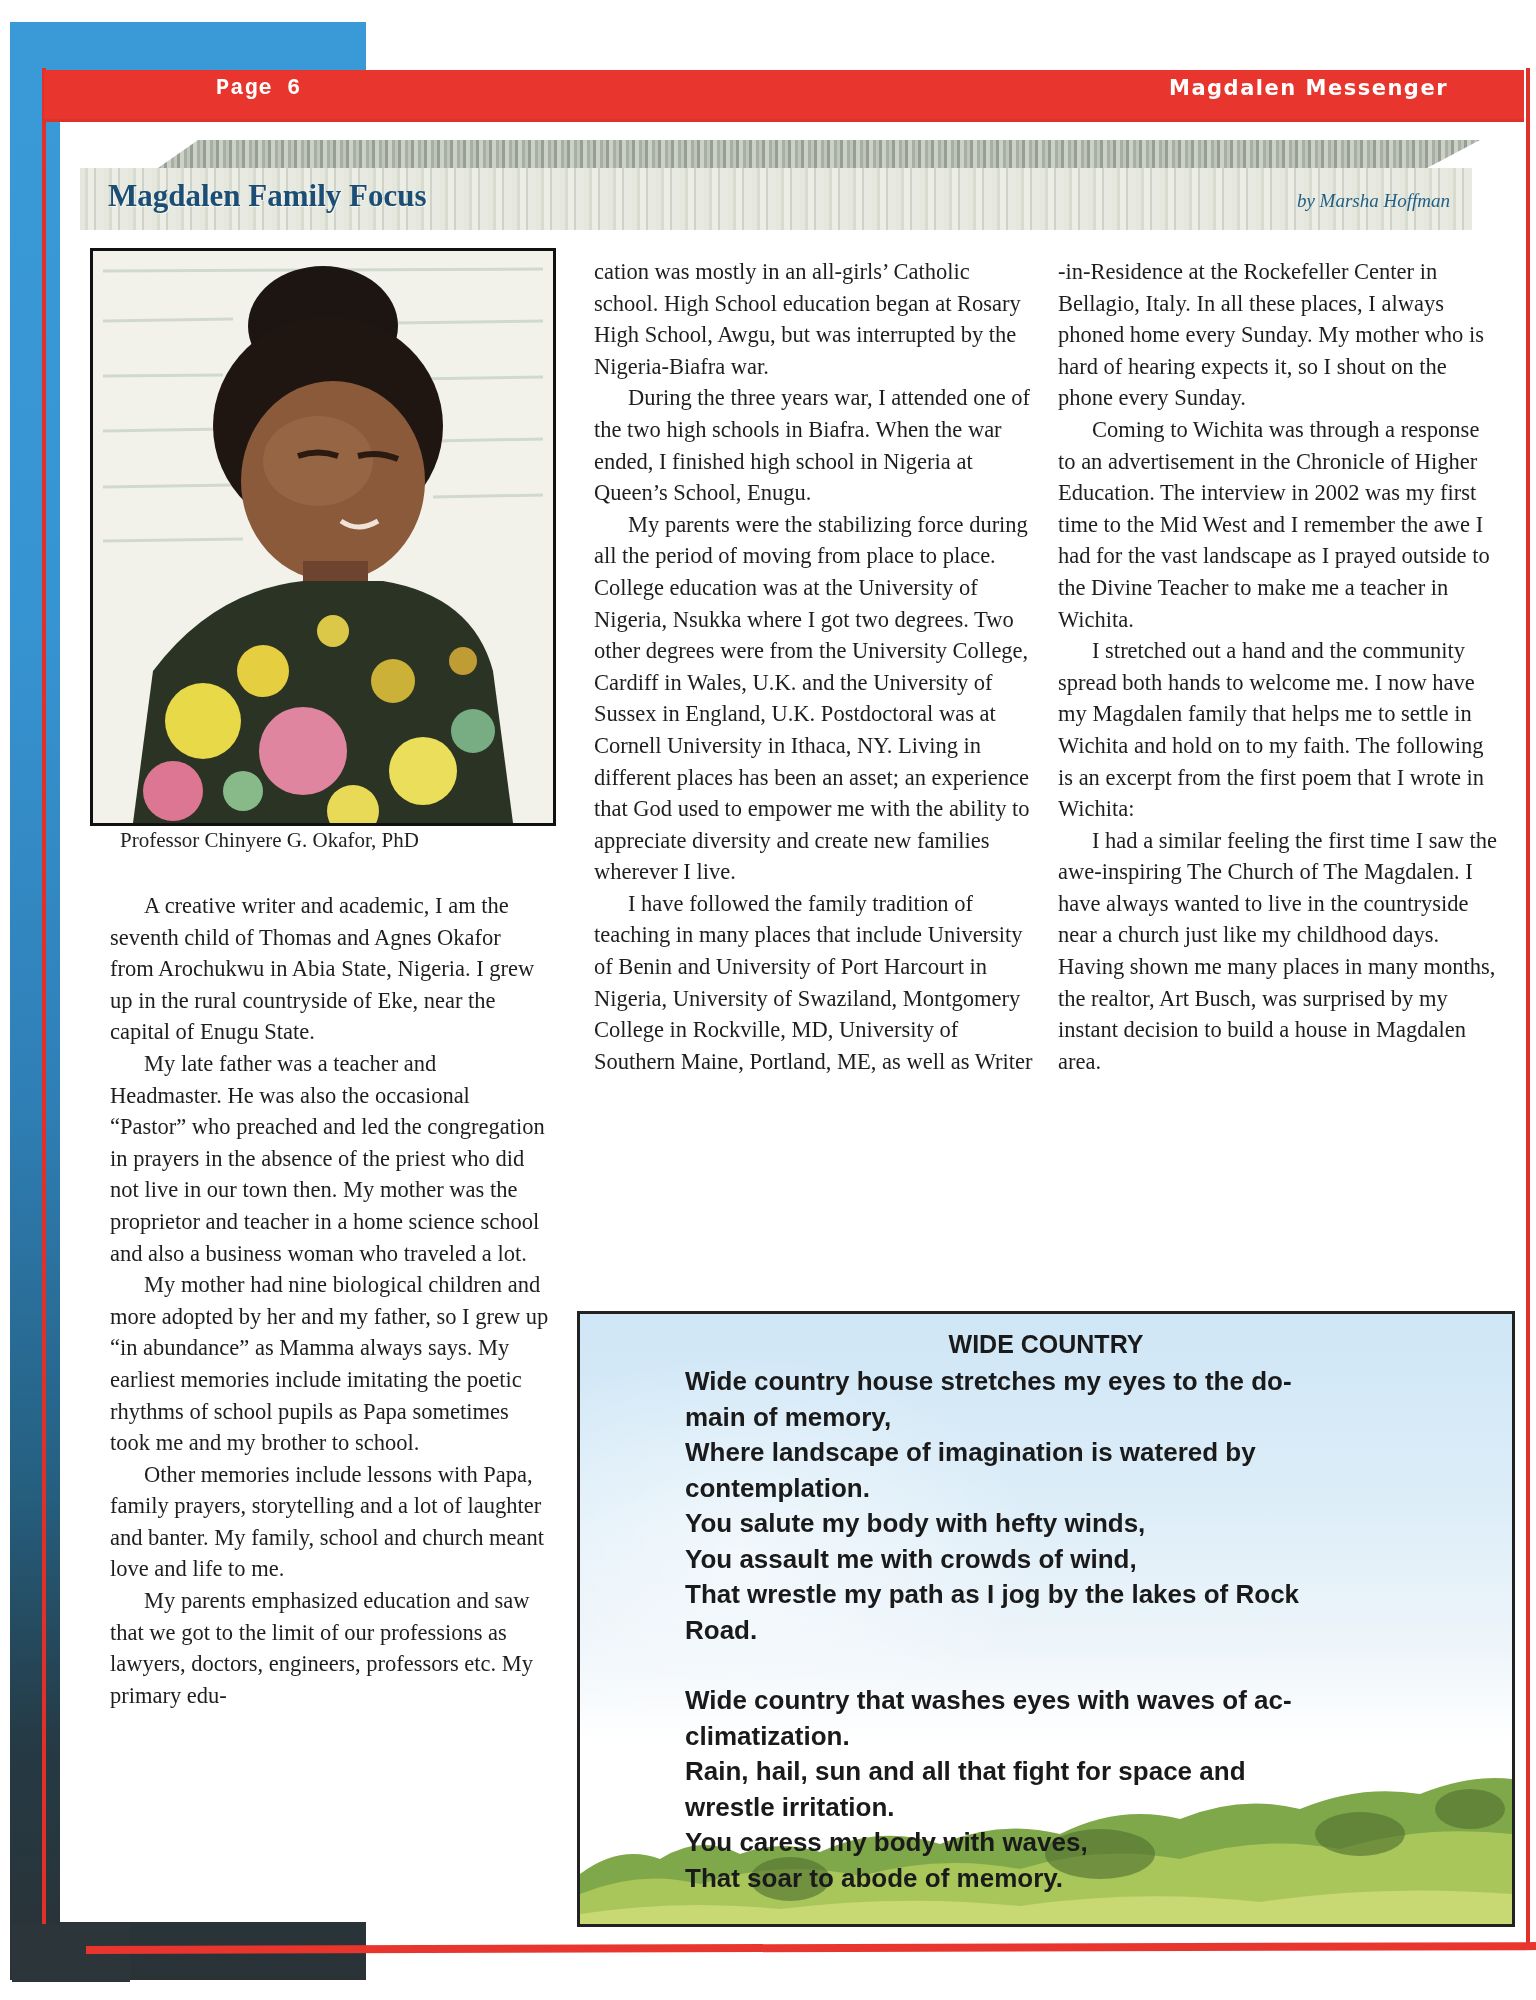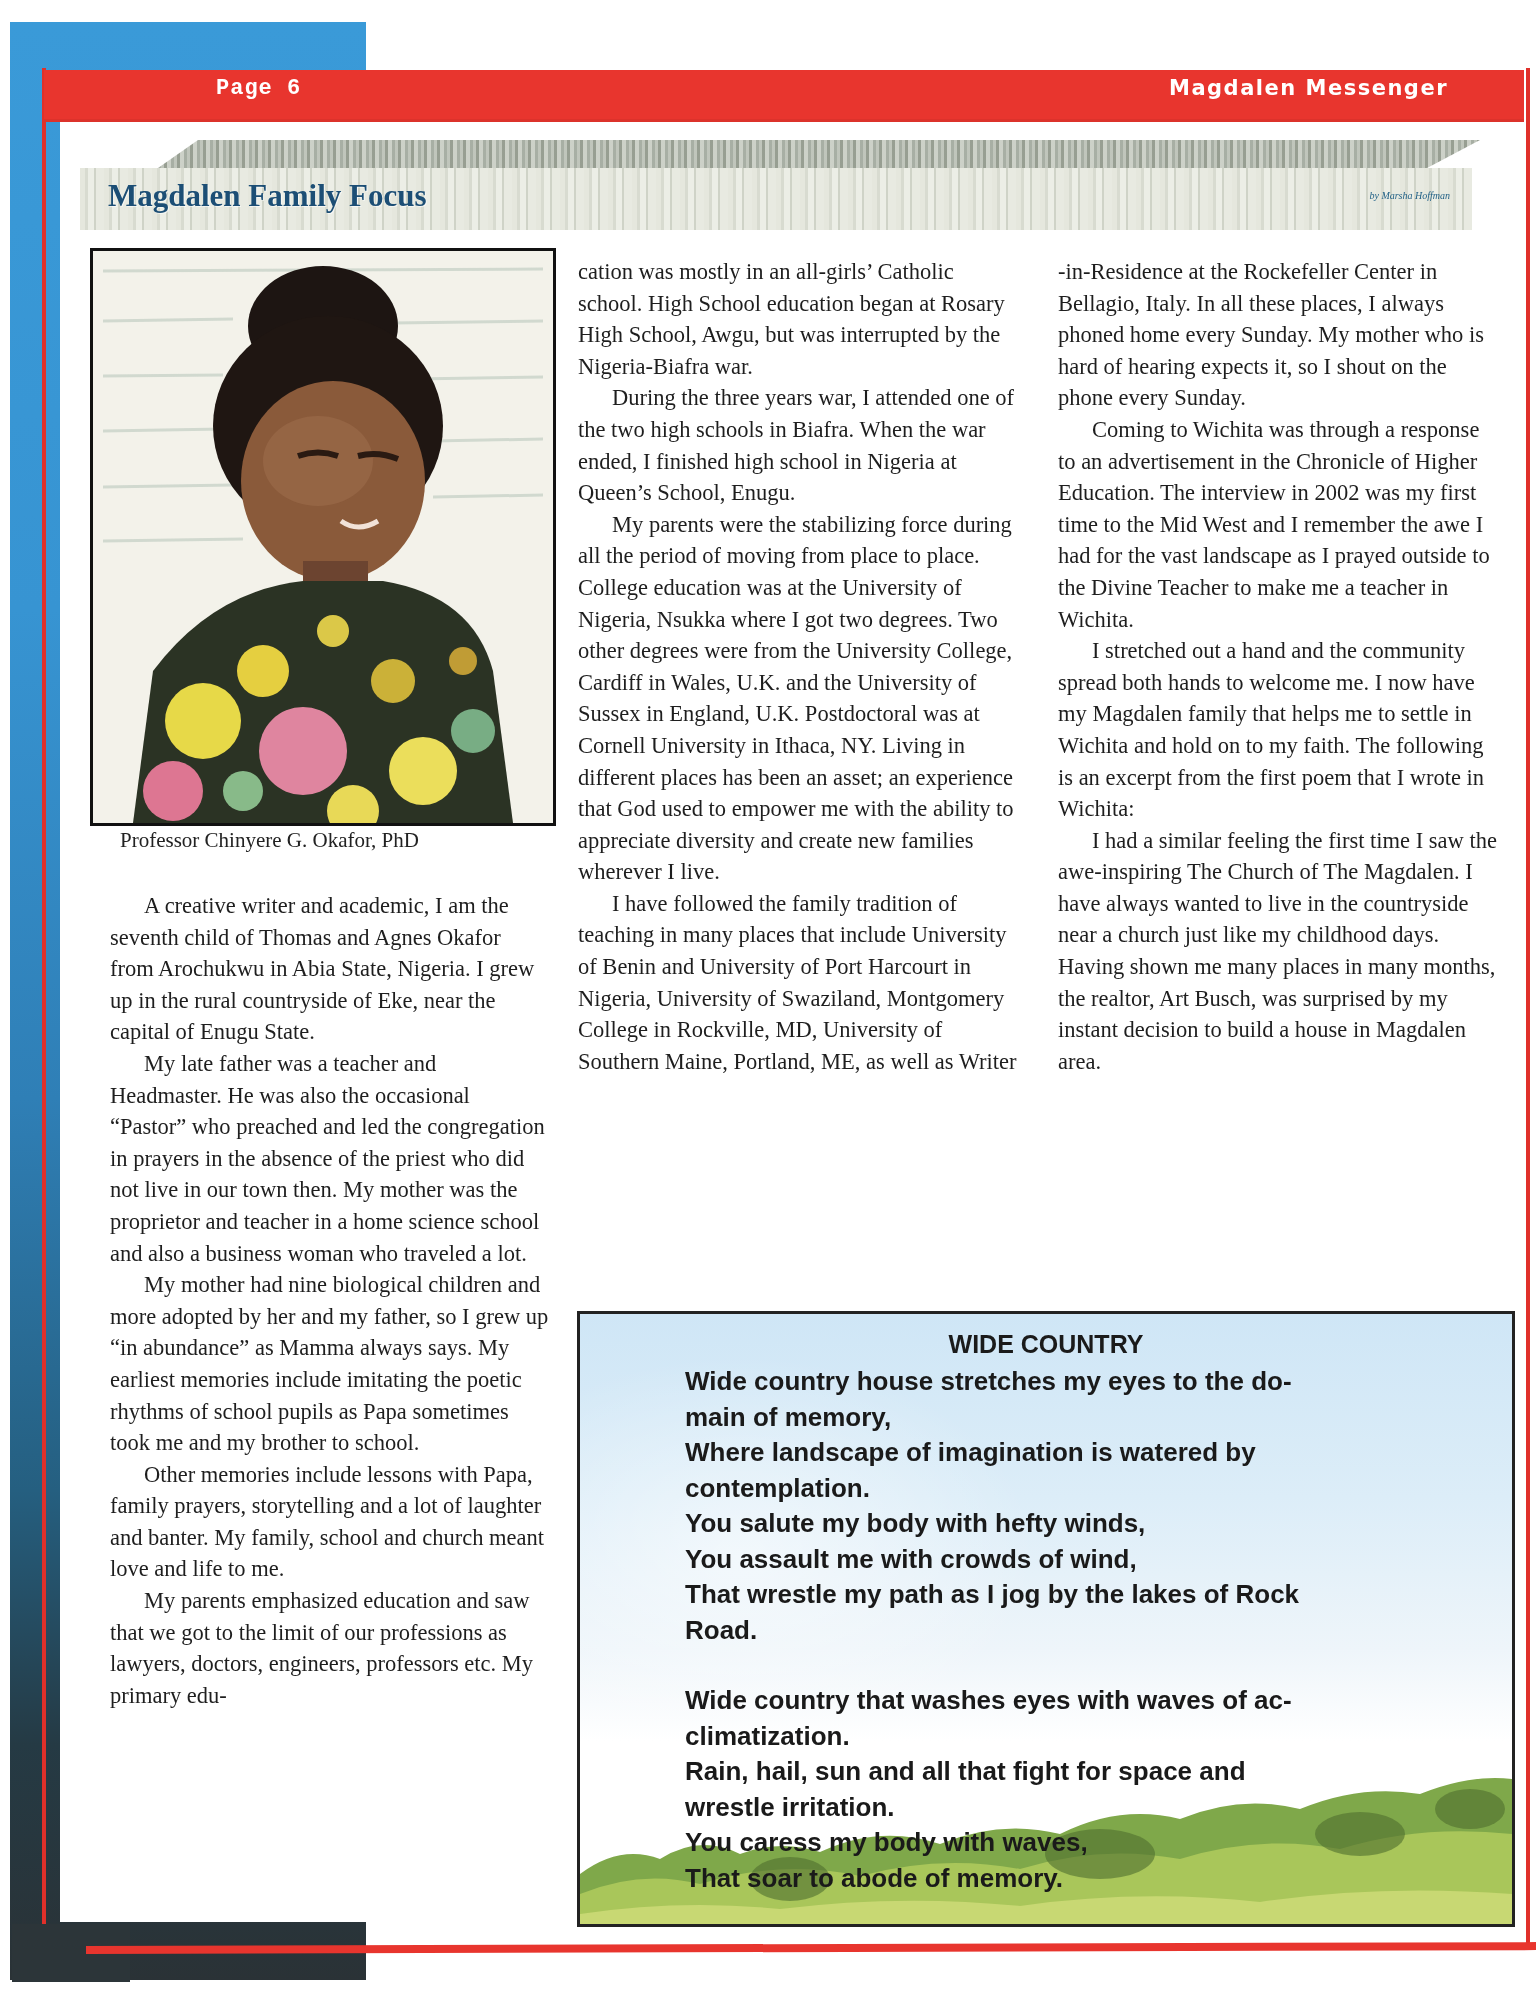--- a/index.html
+++ b/index.html
@@ -20,34 +20,34 @@
   .content-bg { position: absolute; left: 60px; top: 122px; width: 1458px; height: 1800px; background: #fff; }
 
   
   .banner { position: absolute; left: 78px; top: 140px; width: 1402px; height: 92px; }
   .banner-top { position: absolute; left: 80px; top: 0; width: 1322px; height: 28px;
     background: repeating-linear-gradient(90deg, #9ea69a 0 3px, #b9bfb4 3px 6px, #8c9486 6px 9px, #c7ccc2 9px 13px);
     clip-path: polygon(40px 0, 100% 0, 96% 100%, 0 100%); opacity: 0.9; }
   .banner-main { position: absolute; left: 2px; top: 28px; width: 1392px; height: 62px;
     background: repeating-linear-gradient(90deg, #e5e7dd 0 5px, #d8dbd0 5px 8px, #eceee6 8px 14px, #cfd3c7 14px 16px, #e8eae1 16px 24px); }
   .banner-title { position: absolute; left: 30px; top: 38px; font-family: "Liberation Serif", serif; font-weight: bold; font-size: 31px; color: #1c4e75; text-shadow: 1px 1px 0 rgba(255,255,255,0.6); text-align: center; }
-  .banner-byline { position: absolute; right: 30px; top: 50px; font-family: "Liberation Serif", serif; font-style: italic; font-size: 10px; color: #1f5f85; text-align: right; }
+  .banner-byline { position: absolute; right: 30px; top: 50px; font-family: "Liberation Serif", serif; font-style: italic; font-size: 19px; color: #1f5f85; text-align: right; }
 
   
   .photo { position: absolute; left: 90px; top: 248px; width: 460px; height: 572px; border: 3px solid #111; overflow: hidden;
     background: #f4f3ec; }
   .photo svg { display: block; }
   .photo-caption { position: absolute; left: 120px; top: 828px; font-size: 21px; color: #222; }
 
   
   .col { position: absolute; font-size: 22.5px; line-height: 31.6px; text-align: left; }
   .col p { margin: 0; text-indent: 34px; }
   .col p.noindent { text-indent: 0; }
   .col1 { left: 110px; top: 890px; width: 440px; }
-  .col2 { left: 578px; top: 256px; width: 445px; }
+  .col2 { left: 594px; top: 256px; width: 445px; }
   .col3 { left: 1058px; top: 256px; width: 440px; }
 
   
   .poem-box { position: absolute; left: 577px; top: 1311px; width: 932px; height: 610px; border: 3px solid #222; overflow: hidden;
     background: linear-gradient(180deg, #cfe6f6 0%, #dcedf8 30%, #eef5fa 55%, #ffffff 70%, #ffffff 100%); }
   .poem-sky-streak { position: absolute; left: -40px; top: 40px; width: 500px; height: 400px; background: radial-gradient(ellipse at 40% 50%, rgba(255,255,255,0.55), rgba(255,255,255,0) 70%); }
   .poem-trees { position: absolute; left: 0; bottom: 0; width: 100%; height: 160px; }
   .poem-title { position: absolute; left: 0; width: 100%; top: 16px; text-align: center; font-family: "Liberation Sans", sans-serif; font-weight: bold; font-size: 25px; color: #1a1a1a; }
   .poem-lines { position: absolute; left: 105px; top: 50px; width: 800px; font-family: "Liberation Sans", sans-serif; font-weight: bold; font-size: 26px; line-height: 35.5px; color: #1a1a1a; }
   .poem-lines .stanza { margin: 0 0 35px 0; }

